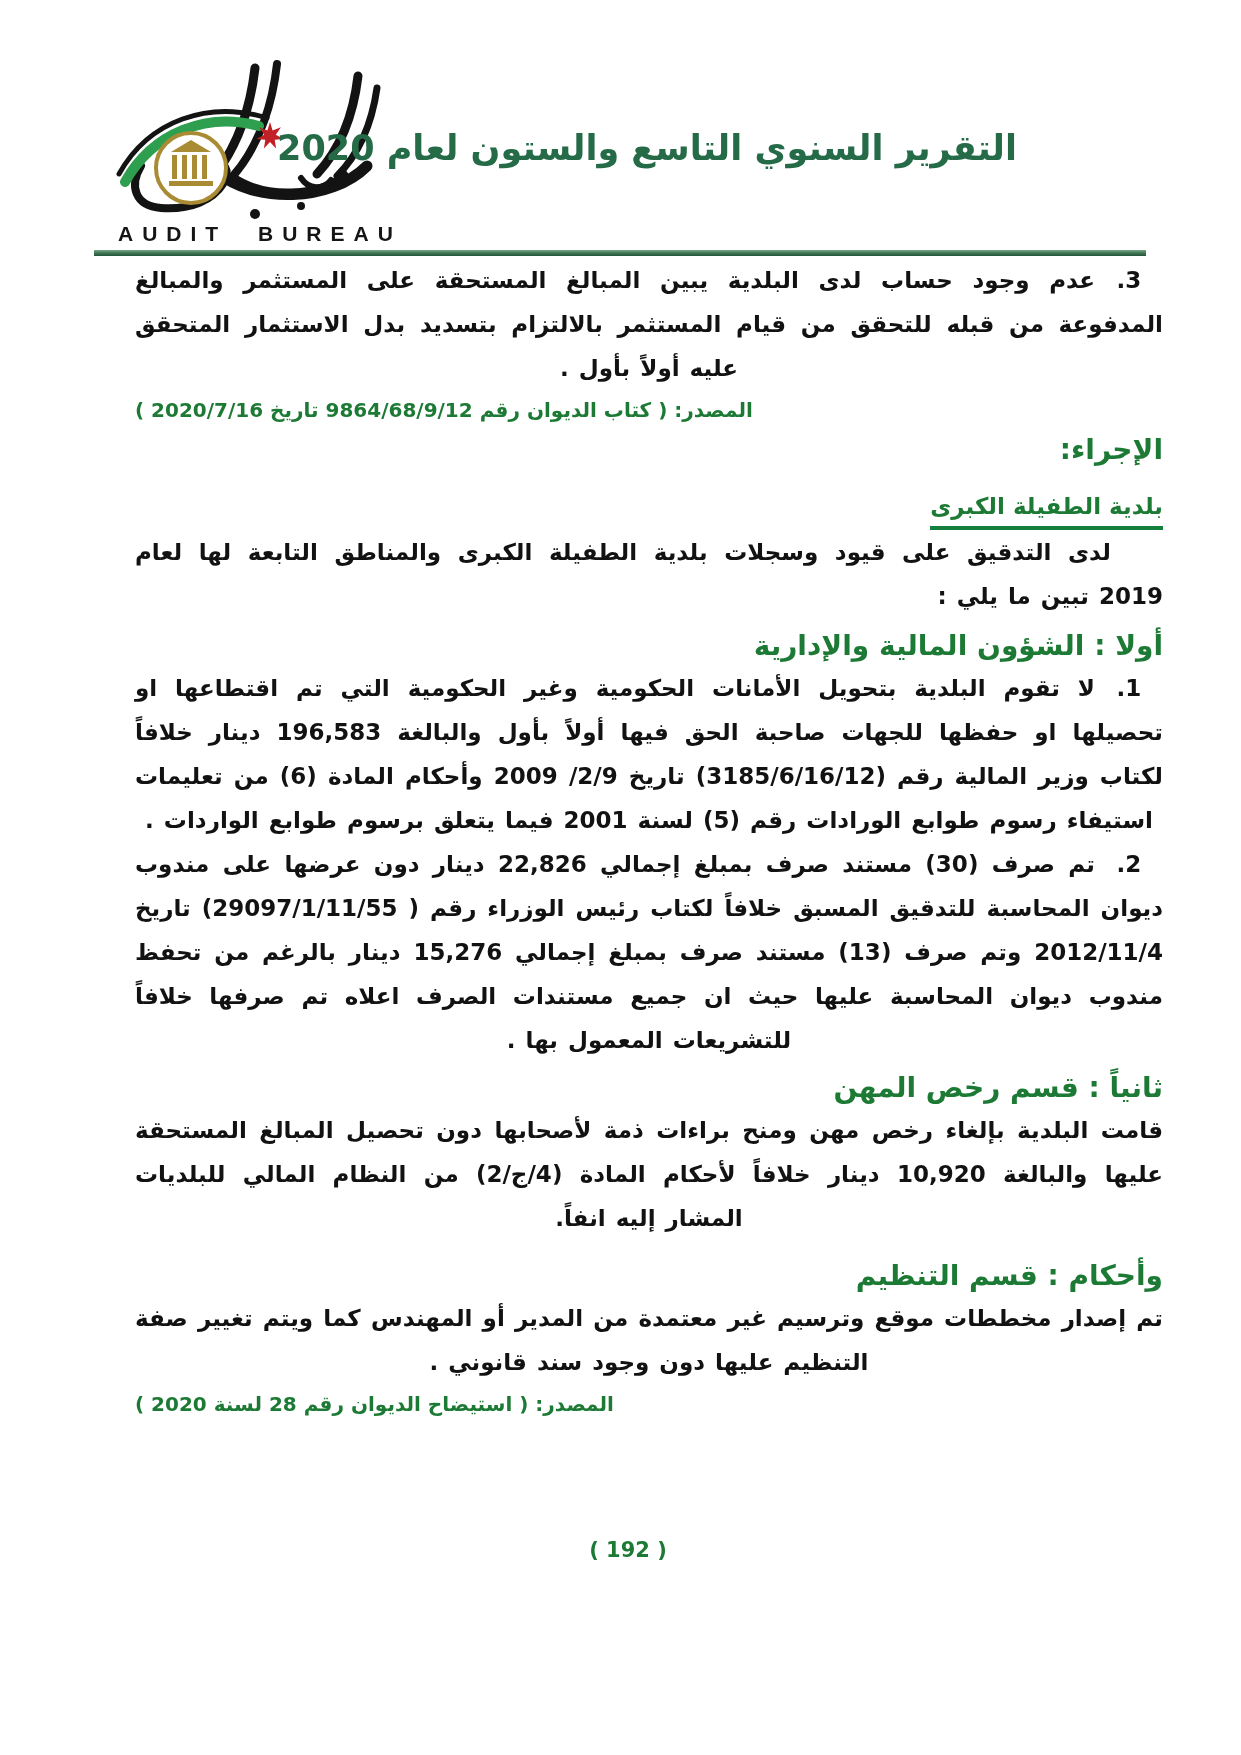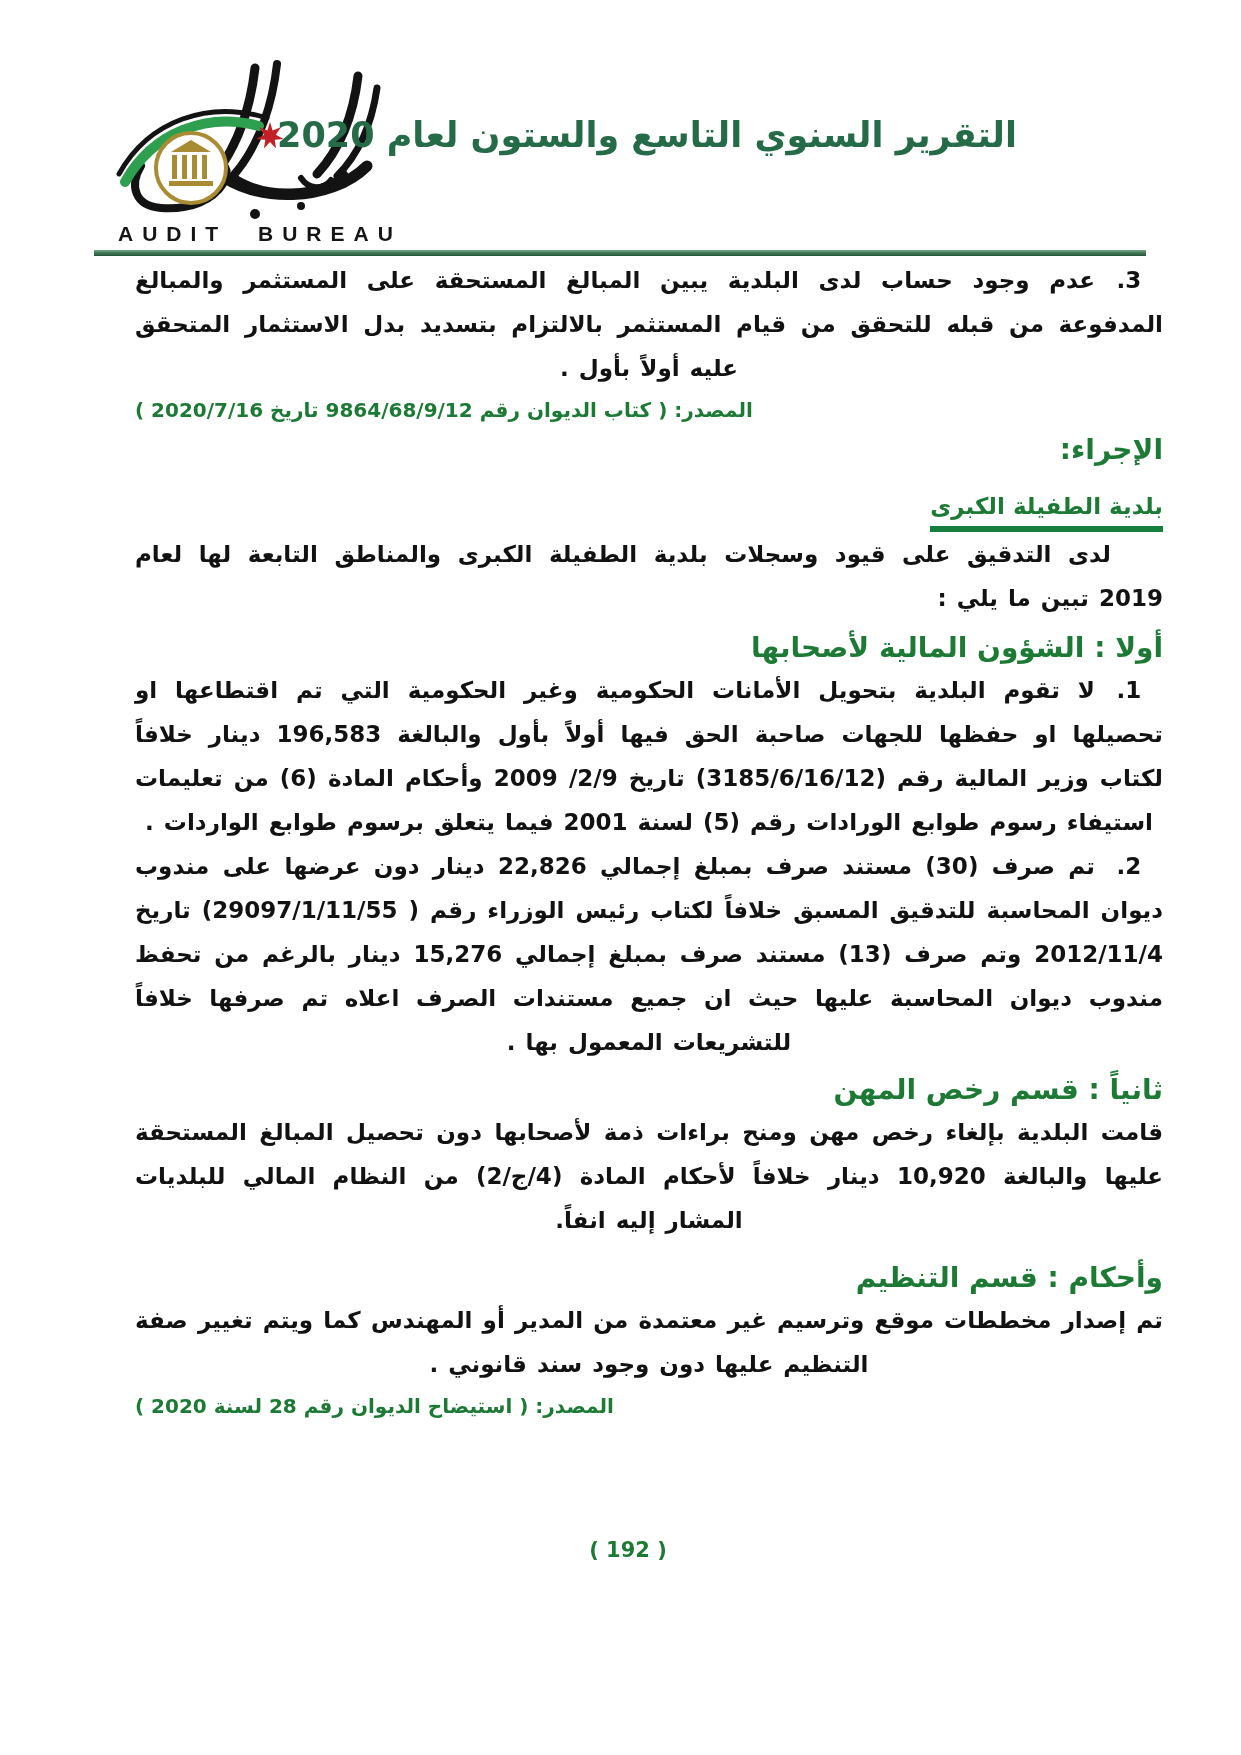--- a/index.html
+++ b/index.html
@@ -13,21 +13,21 @@
   
   .header{position:relative;height:258px;}
   .logo{position:absolute;left:105px;top:58px;width:292px;height:164px;}
   .audit-en{
     position:absolute;left:118px;top:222px;width:290px;
     font-family:"Liberation Sans","DejaVu Sans",sans-serif;
     font-size:21px;font-weight:bold;color:#151515;
     letter-spacing:9px;word-spacing:16px;white-space:nowrap;
   }
   .report-title{
-    position:absolute;left:492px;top:115px;width:525px;
+    position:absolute;left:492px;top:128px;width:525px;
     direction:rtl;text-align:center;
     font-size:35px;font-weight:bold;color:#256b48;
     white-space:nowrap;
   }
   .header-rule{
     position:absolute;top:250px;left:94px;width:1052px;height:6px;
     background:linear-gradient(#7aa98c,#447a58 45%,#215237);
   }
 
   
@@ -42,21 +42,21 @@
   }
   .p.start-last{text-align-last:right;}
   .p.indent{text-indent:52px;}
   .num{display:inline-block;min-width:68px;}
   .h{
     margin:0;font-size:28px;font-weight:bold;color:#1d7a35;line-height:40px;
   }
   .h-wrap{margin:0;line-height:40px;}
   .h-underline{
     display:inline-block;color:#1d7a35;font-size:23px;font-weight:bold;
-    border-bottom:6px solid #15803d;padding-bottom:1px;line-height:37px;
+    border-bottom:4px solid #15803d;padding-bottom:1px;line-height:37px;
   }
   .source{
     margin:0;font-size:20px;font-weight:bold;color:#1d7a35;
     line-height:40px;text-align:left;direction:rtl;
   }
   .mt18{margin-top:18px;}
   .mt16{margin-top:16px;}
   .mt8{margin-top:8px;}
   .mt6{margin-top:6px;}
 
@@ -121,21 +121,21 @@
 
     <p class="h">الإجراء:</p>
 
 
     <p class="h-wrap mt18">
       <span class="h-underline">بلدية الطفيلة الكبرى</span>
     </p>
 
     <p class="p indent start-last">لدى التدقيق على قيود وسجلات بلدية الطفيلة الكبرى والمناطق التابعة لها لعام 2019 تبين ما يلي :</p>
 
-    <p class="h mt8">أولا : الشؤون المالية لأصحابها</p>
+    <p class="h mt8">أولا : الشؤون المالية والإدارية</p>
 
     <p class="p">
       <span class="num">1.</span><span>لا تقوم البلدية  بتحويل الأمانات الحكومية وغير الحكومية التي تم اقتطاعها او تحصيلها او حفظها للجهات صاحبة الحق فيها أولاً بأول والبالغة 196,583 دينار خلافاً لكتاب وزير المالية رقم (3185/6/16/12) تاريخ 2/9/ 2009 وأحكام المادة (6) من تعليمات استيفاء رسوم طوابع الورادات رقم (5) لسنة 2001 فيما يتعلق برسوم طوابع الواردات .</span>
     </p>
 
     <p class="p">
       <span class="num">2.</span><span>تم صرف (30) مستند صرف بمبلغ إجمالي 22,826 دينار دون عرضها على مندوب ديوان المحاسبة للتدقيق المسبق خلافاً لكتاب رئيس الوزراء رقم ( 29097/1/11/55) تاريخ 2012/11/4 وتم صرف (13) مستند صرف بمبلغ إجمالي 15,276 دينار بالرغم من تحفظ مندوب ديوان المحاسبة عليها حيث ان جميع مستندات الصرف اعلاه تم صرفها خلافاً للتشريعات المعمول بها .</span>
     </p>
 
     <p class="h mt6">ثانياً : قسم رخص المهن</p>

